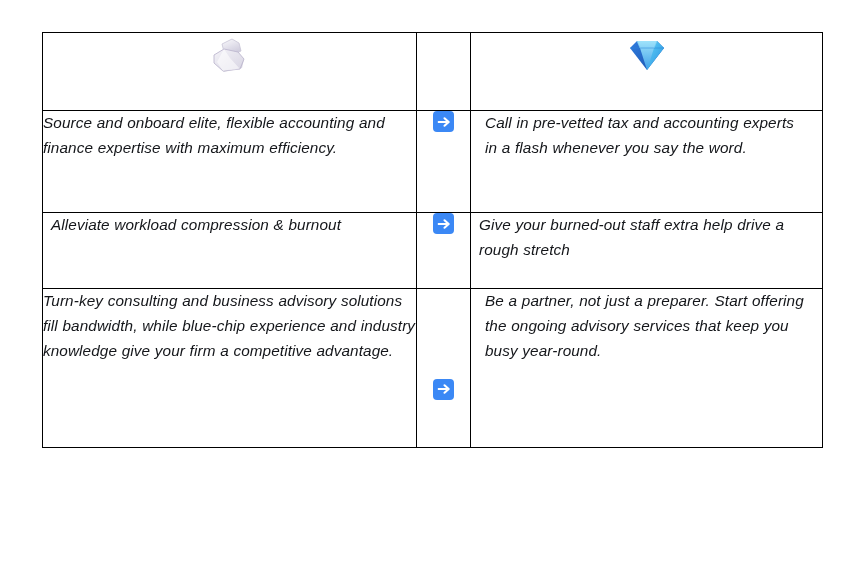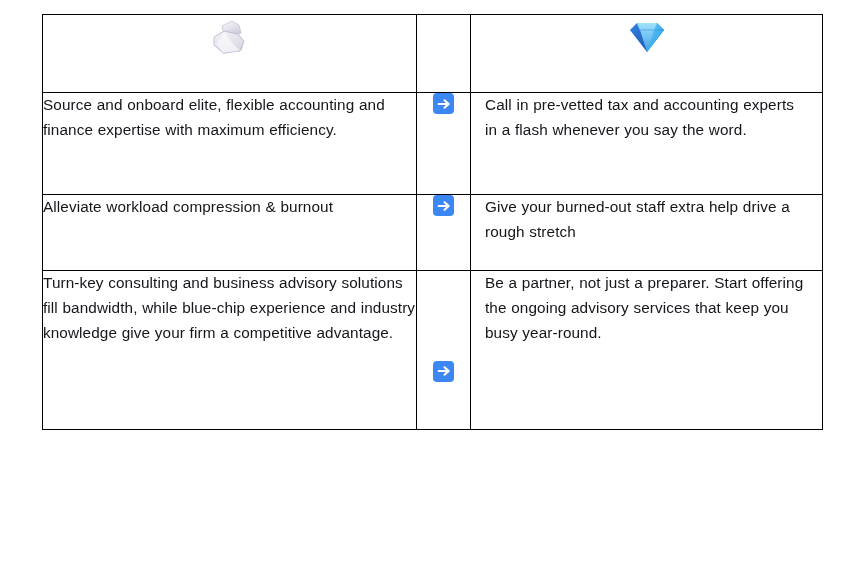--- a/index.html
+++ b/index.html
@@ -19,25 +19,26 @@
   .page {
     position: relative;
     width: 850px;
     height: 563px;
     background: #ffffff;
   }
 
   .comparison-table {
     position: absolute;
     left: 42px;
-    top: 14px;
+    top: 32px;
     width: 780px;
     border-collapse: collapse;
     table-layout: fixed;
     background: #ffffff;
+    font-style: italic;
   }
 
   .comparison-table td,
   .comparison-table th {
     border: 1px solid #000000;
     padding: 0;
     vertical-align: top;
     background: #ffffff;
   }
 
@@ -114,21 +115,21 @@
   }
   .arrow-badge svg {
     position: absolute;
     left: 50%;
     top: 50%;
     transform: translate(-50%, -50%);
     display: block;
   }
 
   .row-r1 .text-cell { height: 101px; }
-  .row-r2 .text-cell { height: 75px;  }
+  .row-r2 .text-cell { height: 75px; padding-left: 8px;  }
   .row-r3 .text-cell { height: 78px;  }
   .row-r4 .text-cell { height: 158px; }
 </style>
 </head>
 <body>
 
 <div class="page">
 
   <table class="comparison-table">
     <colgroup>

